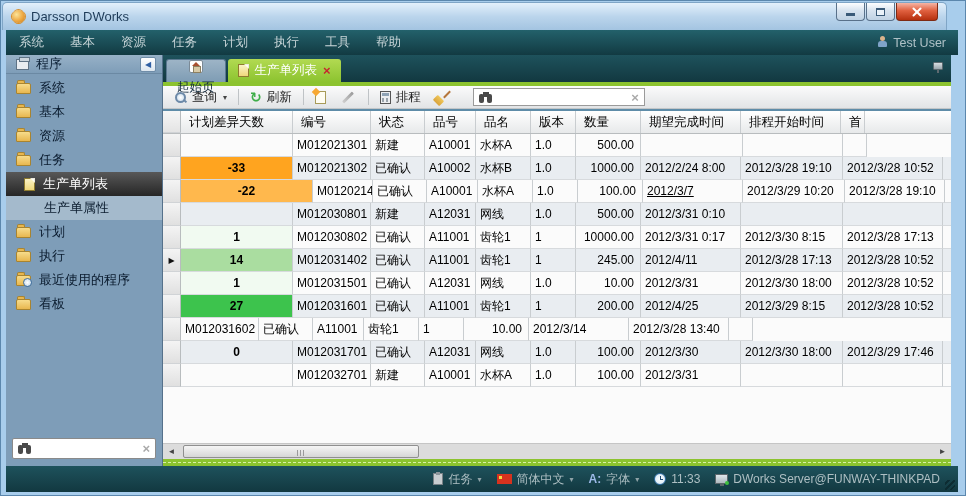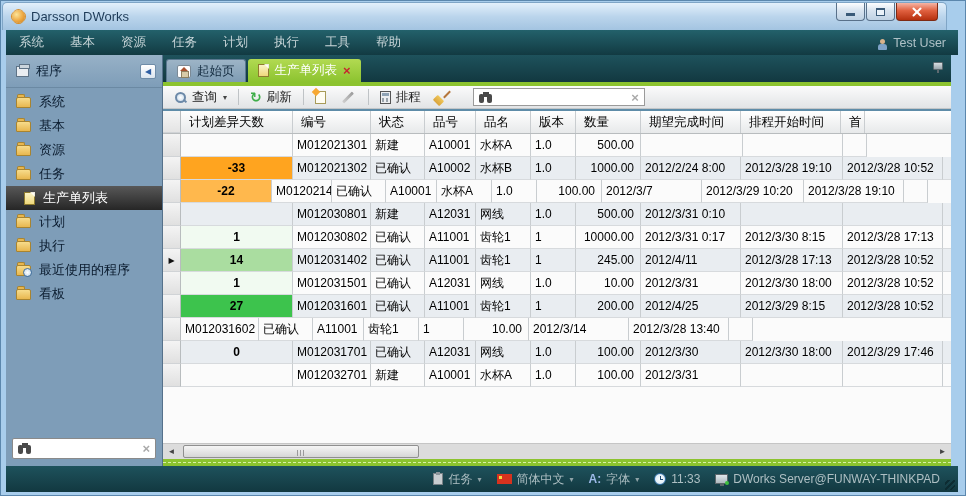--- a/index.html
+++ b/index.html
@@ -26,29 +26,29 @@
   .g-max{width:9px;height:8px;border:1px solid #3A5A78;border-top-width:2px;background:#EAF2F9;}
   .g-close{position:relative;width:12px;height:12px;}
   .g-close::before,.g-close::after{content:"";position:absolute;left:0;top:5px;width:12px;height:2px;background:#fff;border-radius:1px;}
   .g-close::before{transform:rotate(45deg);} .g-close::after{transform:rotate(-45deg);}
 
   
   .menubar{position:absolute;left:6px;right:8px;top:30px;height:25px;
     background:linear-gradient(#23616B,#123A42);display:flex;align-items:center;
     color:#C9D6D9;font-size:12.5px;}
   .menu-item{padding:0 13px;line-height:25px;cursor:pointer;}
-  .menu-user{margin-left:auto;display:flex;align-items:flex-end;gap:5px;padding-right:12px;color:#AFC1C6;cursor:pointer;}
+  .menu-user{margin-left:auto;display:flex;align-items:flex-start;gap:5px;padding-right:12px;color:#AFC1C6;cursor:pointer;}
   .ic-user{width:11px;height:11px;position:relative;}
   .ic-user::before{content:"";position:absolute;left:3px;top:0;width:5px;height:5px;border-radius:50%;background:#D9B38C;}
   .ic-user::after{content:"";position:absolute;left:1px;top:5px;width:9px;height:6px;border-radius:3px 3px 1px 1px;background:#7FA3C8;}
 
   
   .sidebar{position:absolute;left:6px;top:55px;width:157px;bottom:30px;
     background:#7E9DB8;border-right:1px solid #55718B;}
-  .side-header{height:33px;display:flex;align-items:center;gap:7px;padding:0 6px 0 10px;
+  .side-header{height:19px;display:flex;align-items:center;gap:7px;padding:0 6px 0 10px;
     background:linear-gradient(#97B1C7,#7E9DB8);border-bottom:1px solid #6B89A3;
     color:#0E2338;font-size:13px;}
   .ic-program{width:13px;height:11px;background:#E9EDF1;border:1px solid #5E7386;position:relative;}
   .ic-program::before{content:"";position:absolute;left:2px;top:-3px;width:9px;height:3px;background:#CBD5DD;border:1px solid #5E7386;}
   .collapse-btn{margin-left:auto;width:16px;height:15px;background:linear-gradient(#FFFFFF,#DCE6EF);
     border:1px solid #6E8CA8;border-radius:2px;display:flex;align-items:center;justify-content:center;
     font-size:8px;color:#2F5FA3;cursor:pointer;}
   .side-items{padding-top:2px;}
   .side-item{height:24px;display:flex;align-items:center;gap:8px;padding-left:10px;
     color:#0A1B2E;font-size:13px;cursor:pointer;}
@@ -73,21 +73,21 @@
     box-shadow:8px 0 0 #4A4A4A;}
   .ic-binoc::after{content:"";position:absolute;left:4px;top:0;width:6px;height:5px;background:#4A4A4A;}
 
   
   .content{position:absolute;left:163px;top:55px;right:15px;bottom:30px;
     display:flex;flex-direction:column;background:#FBFBFB;}
   .tabbar{height:27px;background:linear-gradient(#1E525C,#123840);display:flex;align-items:flex-end;
     padding-left:3px;gap:2px;position:relative;flex:none;}
   .tab{height:23px;display:flex;align-items:center;gap:6px;padding:0 10px;font-size:12.5px;
     border-radius:3px 3px 0 0;cursor:pointer;}
-  .tab.inactive{background:linear-gradient(#9DB4C6,#7E9CB4);color:#11293D;border:1px solid #5A7890;border-bottom:none;}
+  .tab.inactive{background:linear-gradient(#9DB4C6,#7E9CB4);color:#11293D;border:1px solid #5A7890;border-bottom:none;flex-direction:column;}
   .tab.active{background:linear-gradient(#B2DA52,#8CC32F);color:#FFFFFF;}
   .tab-close{color:#C4272E;font-weight:bold;font-size:13px;line-height:1;cursor:pointer;}
   .ic-home{width:14px;height:13px;background:#FFFFFF;border:1px solid #7B8A96;border-radius:2px;position:relative;flex:none;}
   .ic-home::before{content:"";position:absolute;left:2px;top:1px;width:0;height:0;
     border-left:4px solid transparent;border-right:4px solid transparent;border-bottom:4px solid #A8502F;}
   .ic-home::after{content:"";position:absolute;left:3px;top:5px;width:6px;height:5px;background:#D8CBA8;border:1px solid #8E8060;}
   .ic-pin{position:absolute;right:8px;top:7px;width:10px;height:8px;background:linear-gradient(#D7DDE1,#9AA6AD);
     border:1px solid #5E6A70;border-radius:1px;cursor:pointer;}
   .ic-pin::after{content:"";position:absolute;left:3px;bottom:-4px;width:2px;height:4px;background:#5E6A70;}
   .green-strip{height:4px;background:#8CC32F;flex:none;}
@@ -221,20 +221,23 @@
         <span>资源</span>
       </div>
       <div class="side-item">
         <span class="ic-folder"></span>
         <span>任务</span>
       </div>
       <div class="side-item selected">
         <span class="ic-doc"></span>
         <span>生产单列表</span>
       </div>
+      <div class="side-item sub">
+        <span>生产单属性</span>
+      </div>
       <div class="side-item">
         <span class="ic-folder"></span>
         <span>计划</span>
       </div>
       <div class="side-item">
         <span class="ic-folder"></span>
         <span>执行</span>
       </div>
       <div class="side-item">
         <span class="ic-folder ic-clock-dot"></span>
@@ -337,28 +340,28 @@
           <div class="cell" style="width: 55px;">水杯B</div>
           <div class="cell" style="width: 45px;">1.0</div>
           <div class="cell right" style="width: 65px;">1000.00</div>
           <div class="cell" style="width: 100px;">2012/2/24 8:00</div>
           <div class="cell" style="width: 102px;">2012/3/28 19:10</div>
           <div class="cell" style="width: 100px;">2012/3/28 10:52</div>
           <div class="cell" style="width: 24px;"></div>
         </div>
         <div class="g-row">
           <div class="rh"></div>
-          <div class="cell center diffbg" style="width: 91px; --dbg: #FFB84D;">-22</div>
+          <div class="cell center diffbg" style="width: 132px; --dbg: #FFB84D;">-22</div>
           <div class="cell" style="width: 60px;">M012021401</div>
           <div class="cell" style="width: 54px;">已确认</div>
           <div class="cell" style="width: 51px;">A10001</div>
           <div class="cell" style="width: 55px;">水杯A</div>
           <div class="cell" style="width: 45px;">1.0</div>
           <div class="cell right" style="width: 65px;">100.00</div>
-          <div class="cell" style="width: 100px;">2012/3/7</div>
+          <div class="cell" style="width: 100px; text-decoration: underline;">2012/3/7</div>
           <div class="cell" style="width: 102px;">2012/3/29 10:20</div>
           <div class="cell" style="width: 100px;">2012/3/28 19:10</div>
           <div class="cell" style="width: 24px;"></div>
         </div>
         <div class="g-row even">
           <div class="rh"></div>
           <div class="cell center" style="width: 112px;"></div>
           <div class="cell" style="width: 78px;">M012030801</div>
           <div class="cell" style="width: 54px;">新建</div>
           <div class="cell" style="width: 51px;">A12031</div>

